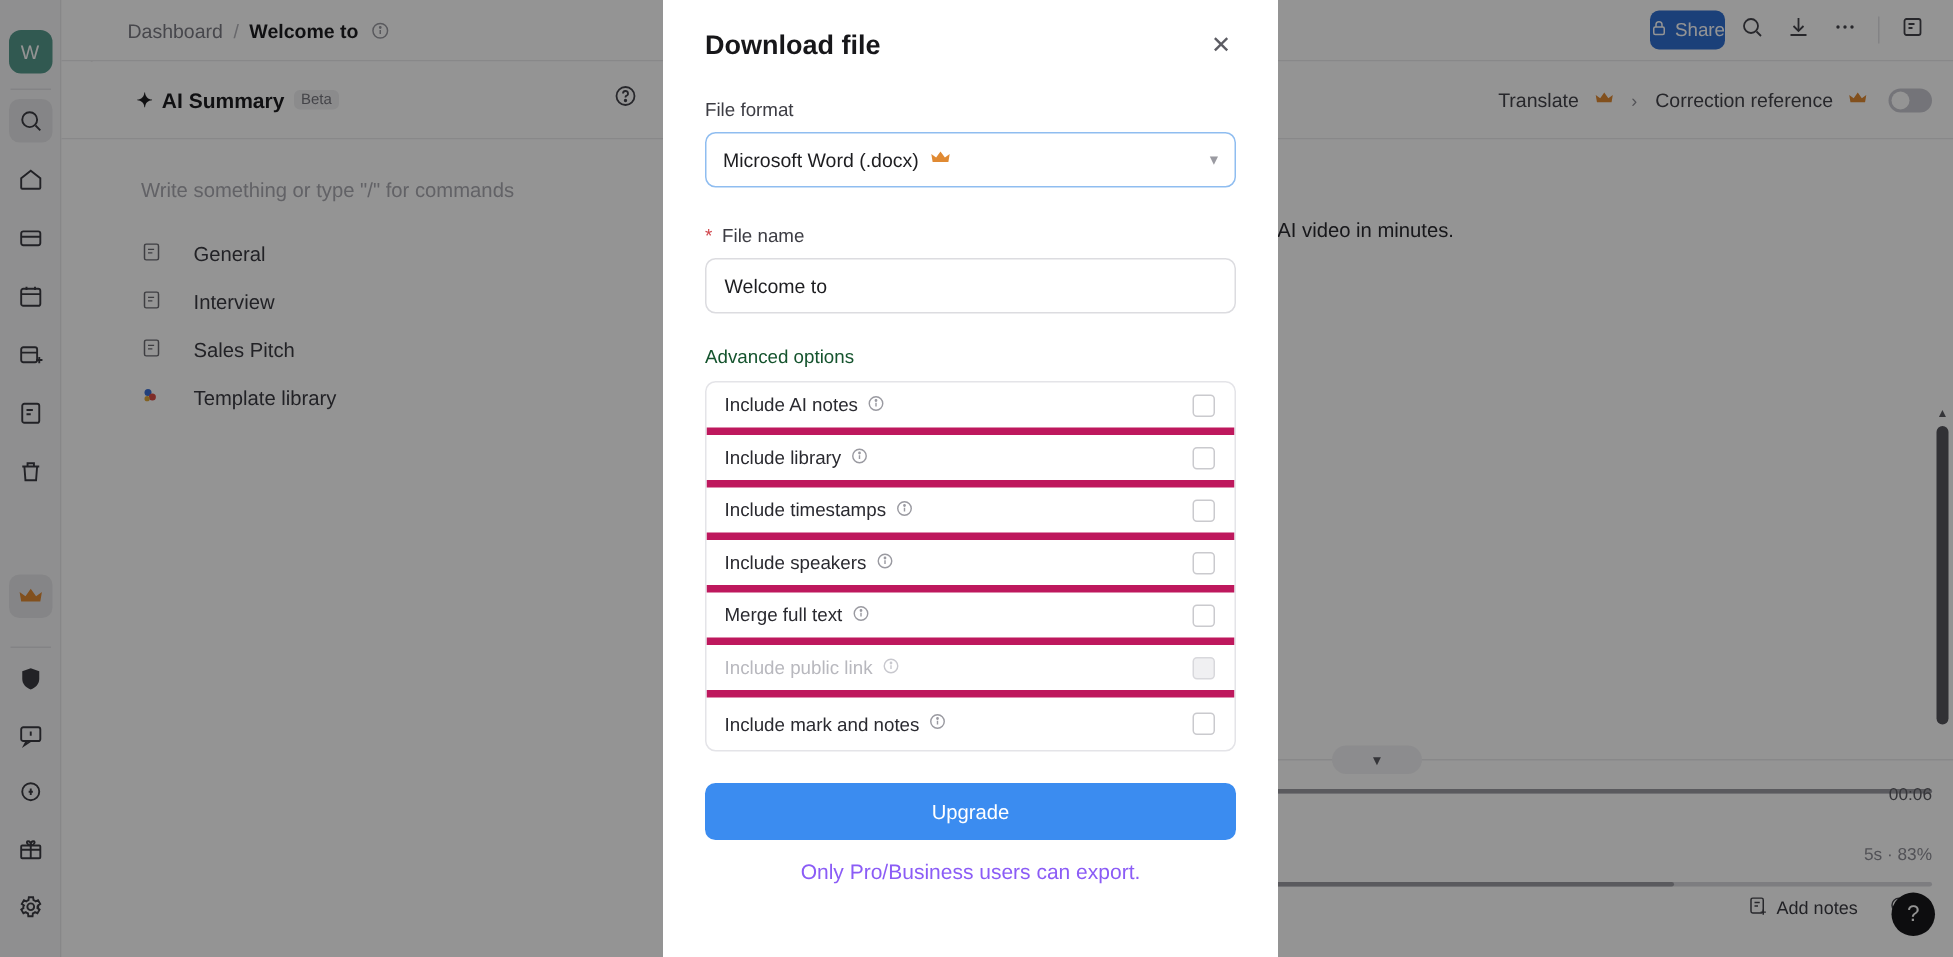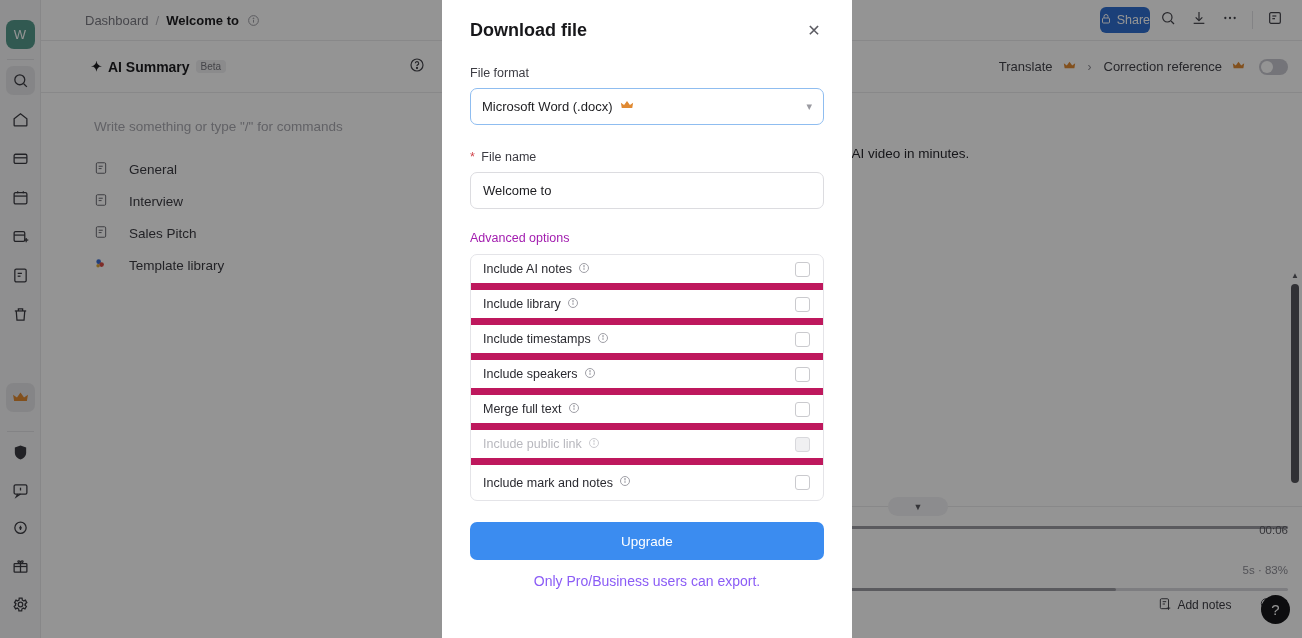--- a/index.html
+++ b/index.html
@@ -122,21 +122,21 @@
   .pl-time { position: absolute; right: 14px; font-size: 11.5px; color: #5c5c63; }
   .pl-meta { position: absolute; right: 14px; font-size: 11.5px; color: #8e8e96; }
   .pl-controls { position: absolute; left: 0; right: 0; bottom: 14px; display: flex; align-items: center; padding: 0 14px; }
   .round-btn { width: 23px; height: 23px; color: #2f6fd0; display: flex; align-items: center; justify-content: center; }
   .round-btn svg { width: 22px; height: 22px; }
   .play-btn {
     width: 38px; height: 38px; border-radius: 50%; background: #1a6fd4;
     display: flex; align-items: center; justify-content: center; margin: 0 14px;
   }
   .play-btn svg { width: 15px; height: 15px; color: #fff; }
-  .pl-actions { margin-left: auto; display: flex; align-items: center; gap: 28px; font-size: 12px; color: #3c3c43; }
+  .pl-actions { margin-left: auto; display: flex; align-items: center; gap: 21px; font-size: 12px; color: #3c3c43; }
   .pl-action { display: flex; align-items: center; gap: 5px; }
   .pl-action svg { width: 14px; height: 14px; color: #44444b; }
   .help-bubble {
     position: absolute; right: 12px; bottom: 14px; width: 29px; height: 29px;
     border-radius: 50%; background: #17171a; color: #fff;
     display: flex; align-items: center; justify-content: center; font-size: 15px;
   }
 
   
   .overlay { position: absolute; inset: 0; background: rgba(0,0,0,0.42); }
@@ -152,25 +152,25 @@
   .select {
     height: 37px; border: 1px solid #8fbdf0; border-radius: 7px;
     display: flex; align-items: center; padding: 0 11px; font-size: 13px; color: #1d1d20;
   }
   .select .crown { margin-left: 7px; font-size: 13px; }
   .select .chev { margin-left: auto; color: #9a9aa1; font-size: 11px; }
   .text-input {
     height: 37px; border: 1px solid #dcdce0; border-radius: 7px;
     display: flex; align-items: center; padding: 0 12px; font-size: 13px; color: #1d1d20;
   }
-  .section-label { font-size: 12.5px; color: #a21caf; margin-top: 22px; margin-bottom: 9px; }
+  .section-label { font-size: 12.5px; color: #14532d; margin-top: 22px; margin-bottom: 9px; }
   .opts { border: 1px solid #e4e4e8; border-radius: 7px; overflow: hidden; }
   .opt {
     height: 35px; display: flex; align-items: center;
-    padding: 0 13px 0 12px; border-bottom: 7px solid #be185d;
+    padding: 0 13px 0 12px; border-bottom: 5px solid #be185d;
   }
   .opt:last-child { border-bottom: none; }
   .opt-label { font-size: 12.5px; color: #2a2a30; display: flex; align-items: center; gap: 6px; }
   .opt.disabled .opt-label { color: #b8b8be; }
   .opt-label svg { width: 12px; height: 12px; color: #9a9aa1; }
   .opt.disabled .opt-label svg { color: #c8c8ce; }
   .cbox { margin-left: auto; width: 15px; height: 15px; border: 1px solid #cacace; border-radius: 3px; background: #fff; }
   .opt.disabled .cbox { background: #f0f0f2; border-color: #d8d8dc; }
   .primary-btn {
     margin-top: 21px; height: 38px; border-radius: 7px; background: #3b8cf0;

